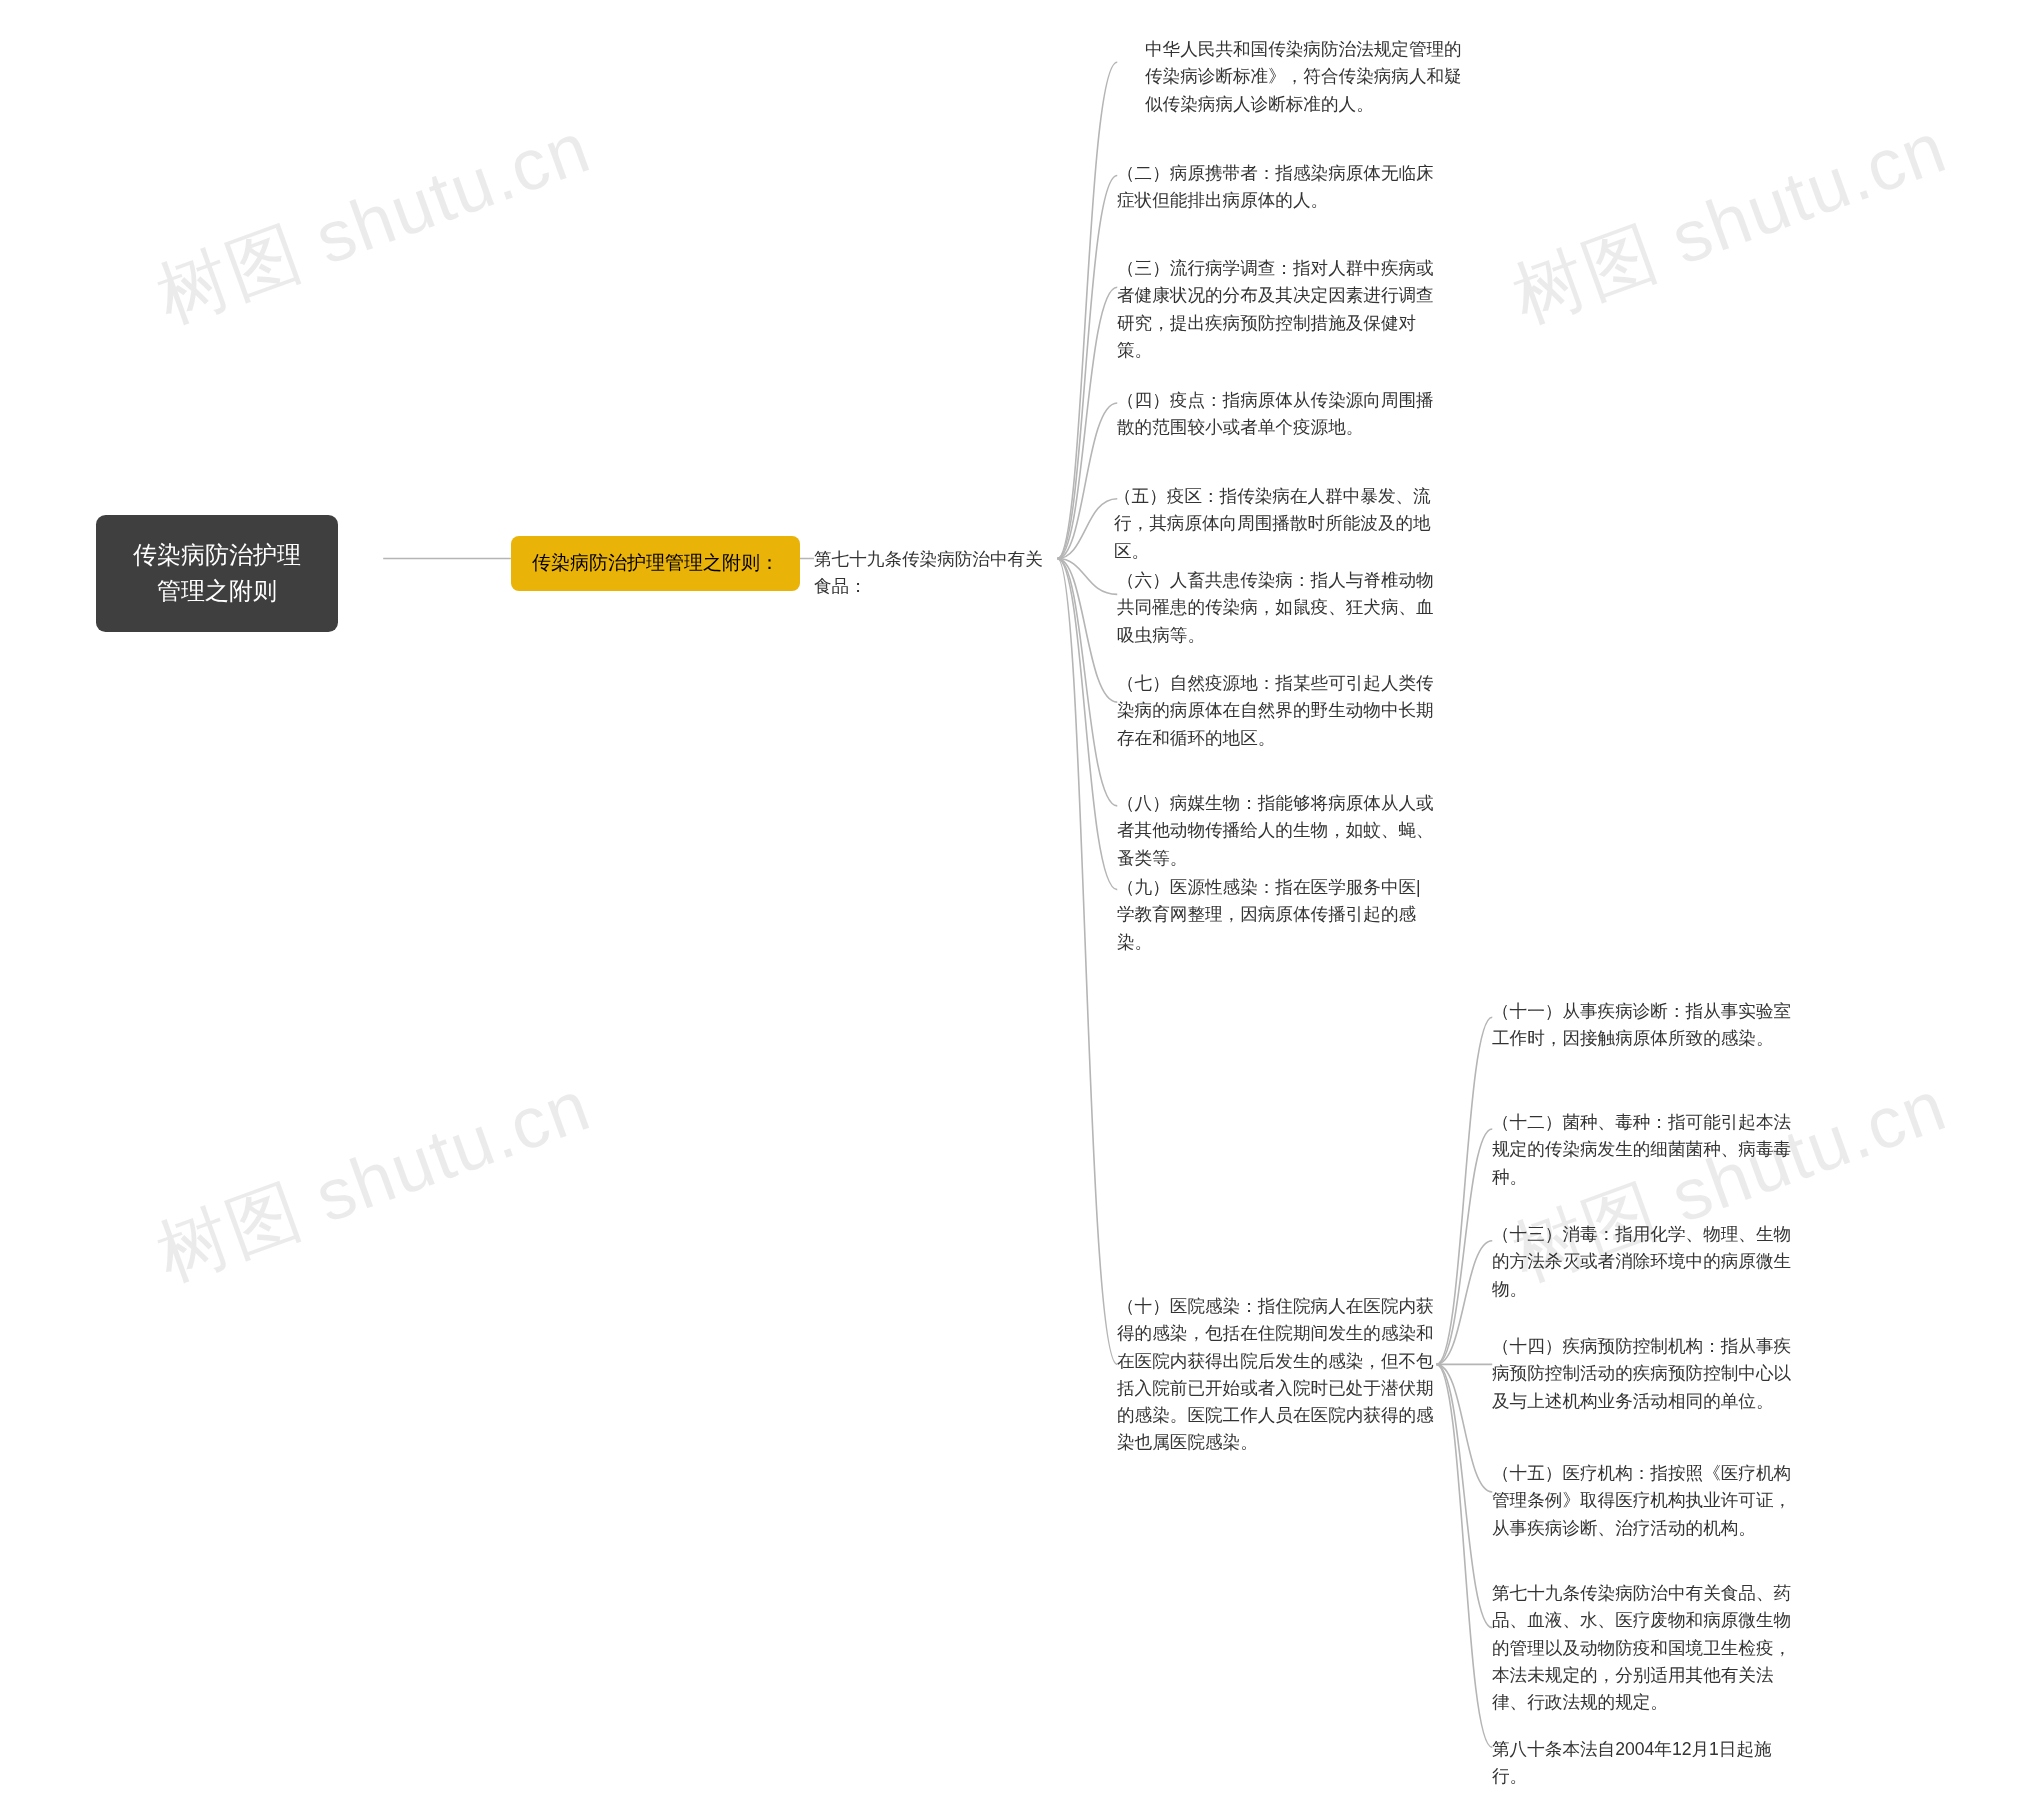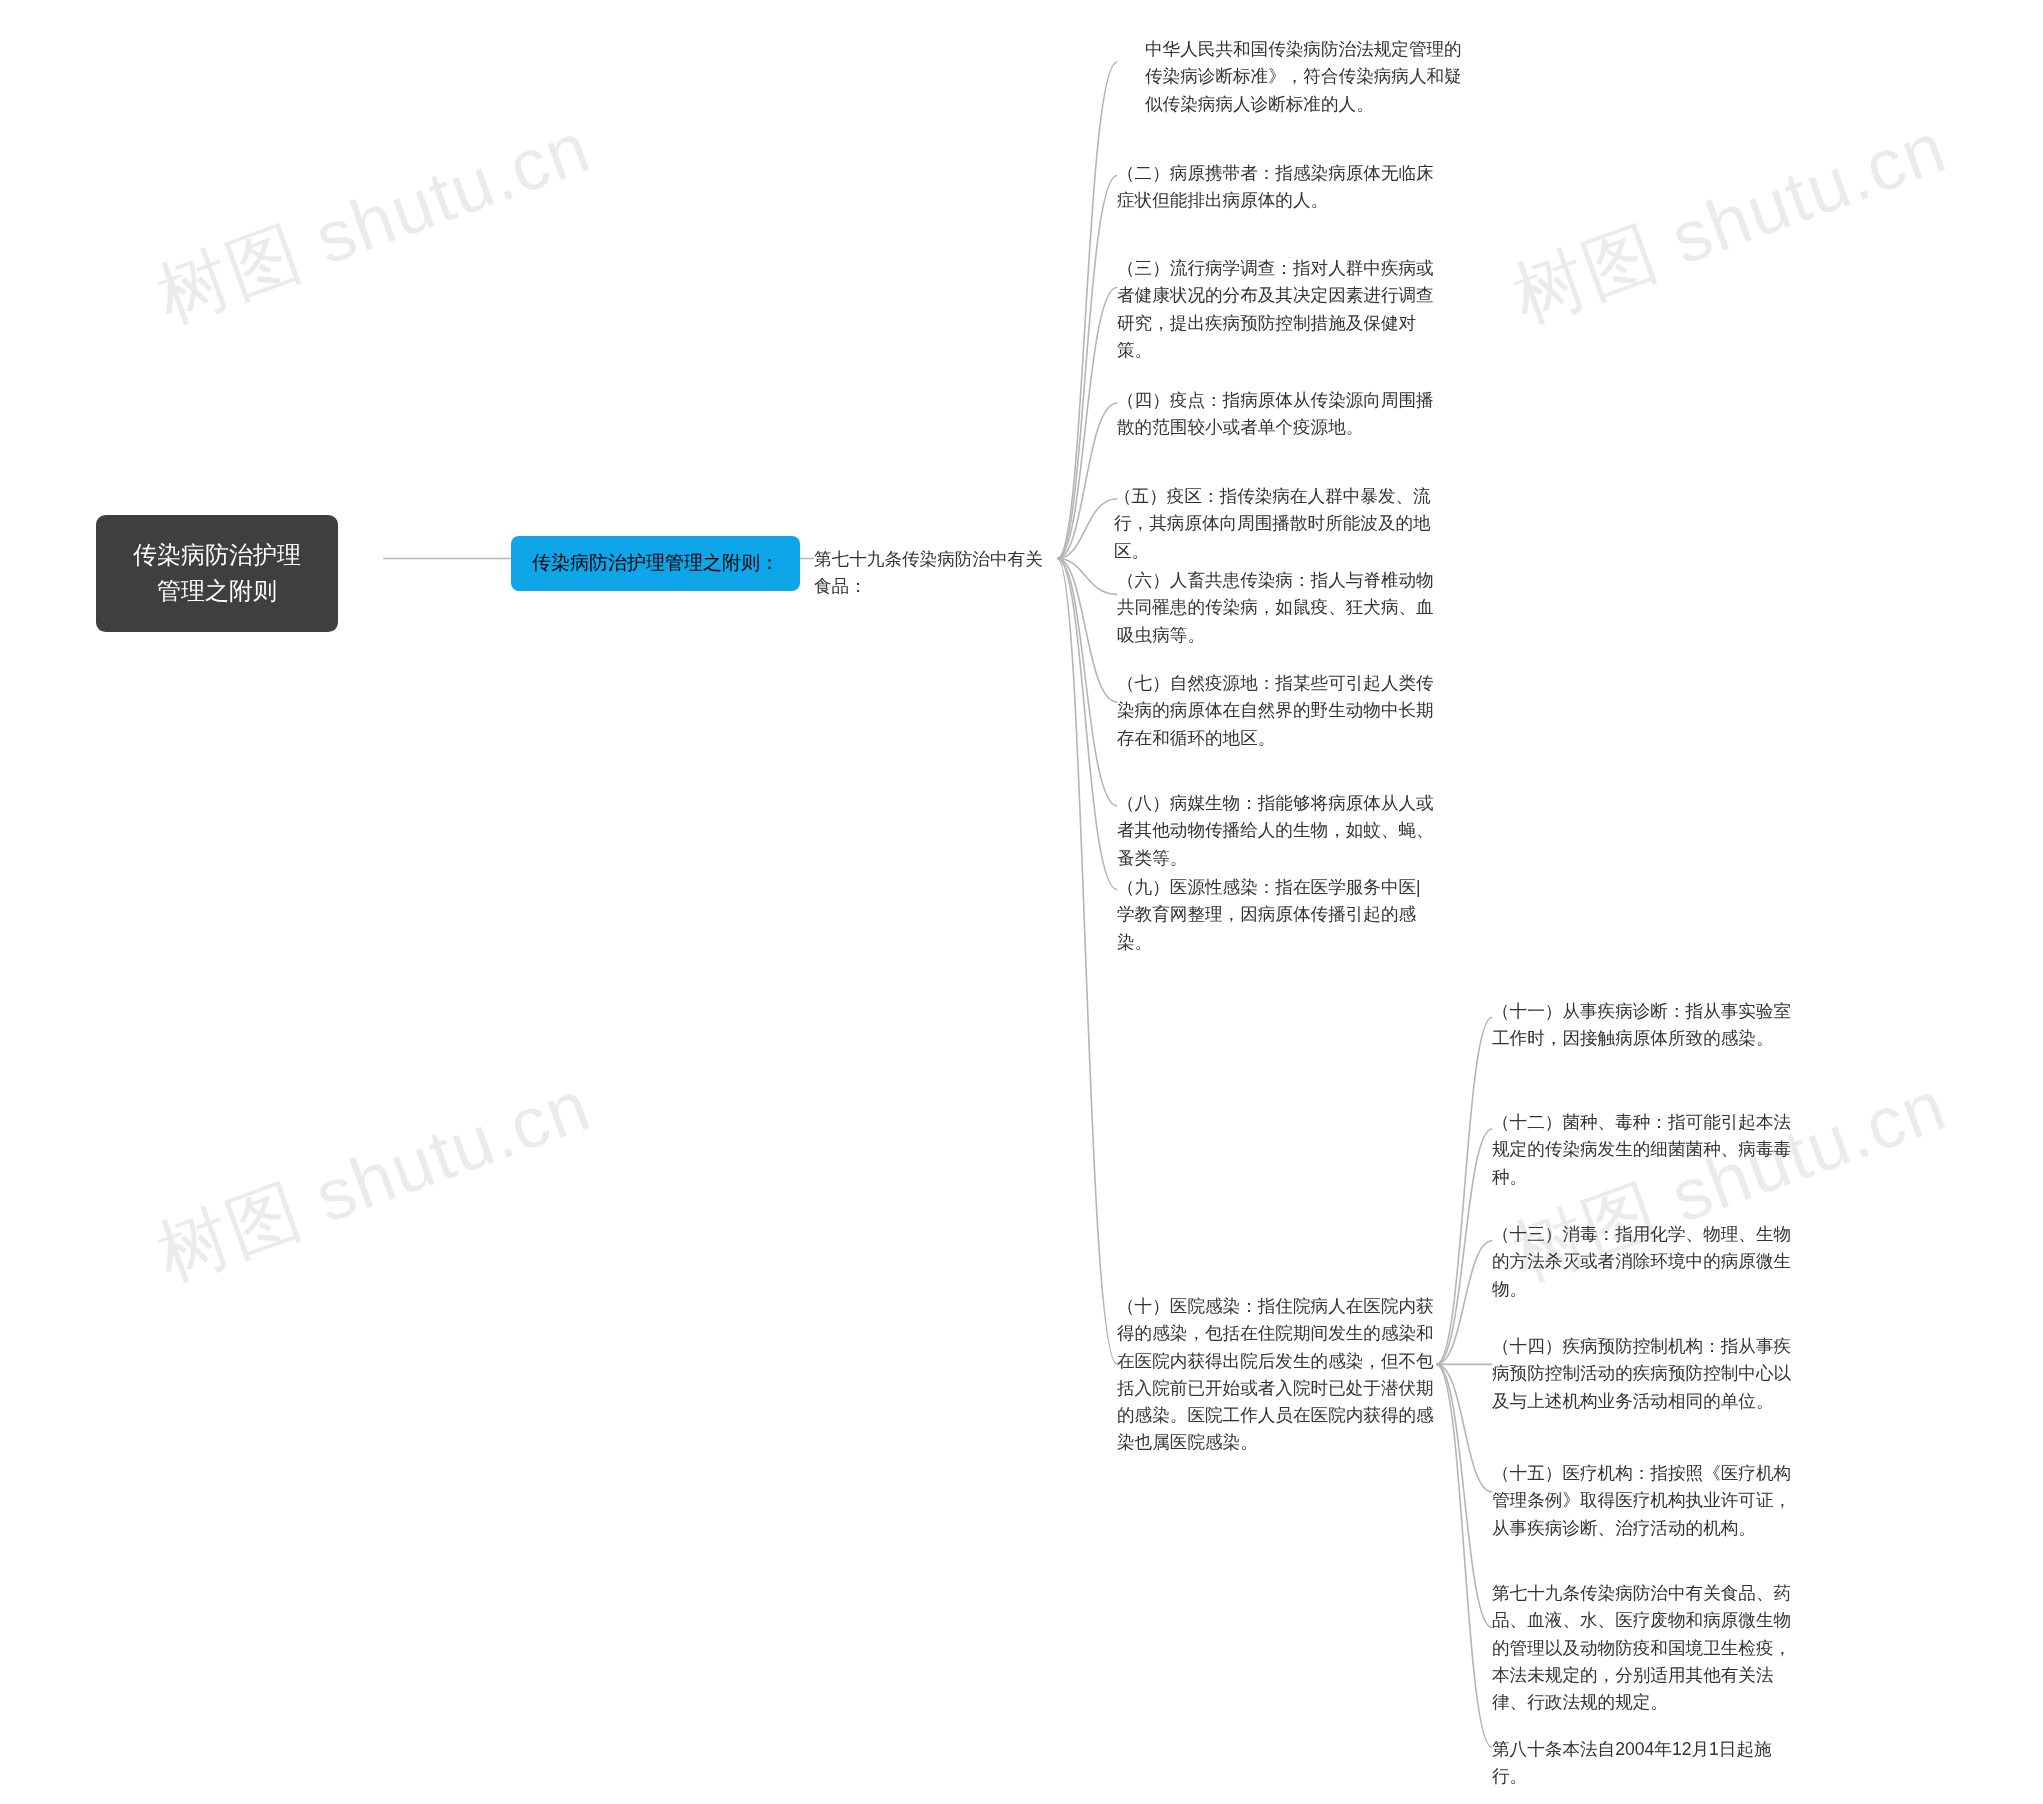--- a/index.html
+++ b/index.html
@@ -47,21 +47,21 @@
     color: #ffffff;
     border-radius: 9.6px;
     padding: 22.3px 32px;
     font-size: 24px;
     line-height: 1.5;
     text-align: center;
     width: 242px;
   }
 
   .green-node {
-    background: #0ea5e9;
+    background: #eab308;
     color: #000;
     border-radius: 8px;
     padding: 14.4px 21px;
     font-size: 19px;
     line-height: 1.4;
   }
 
   .text-node {
     font-size: 17.6px;
     line-height: 1.55;

